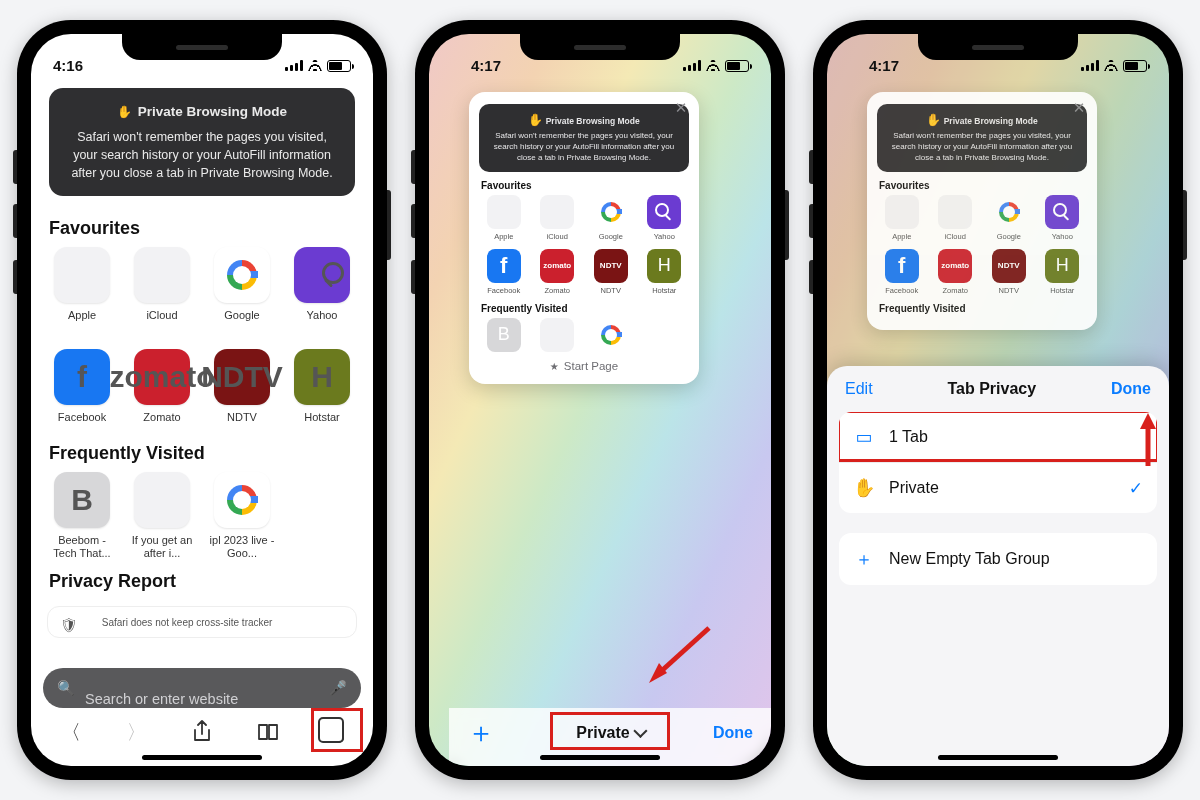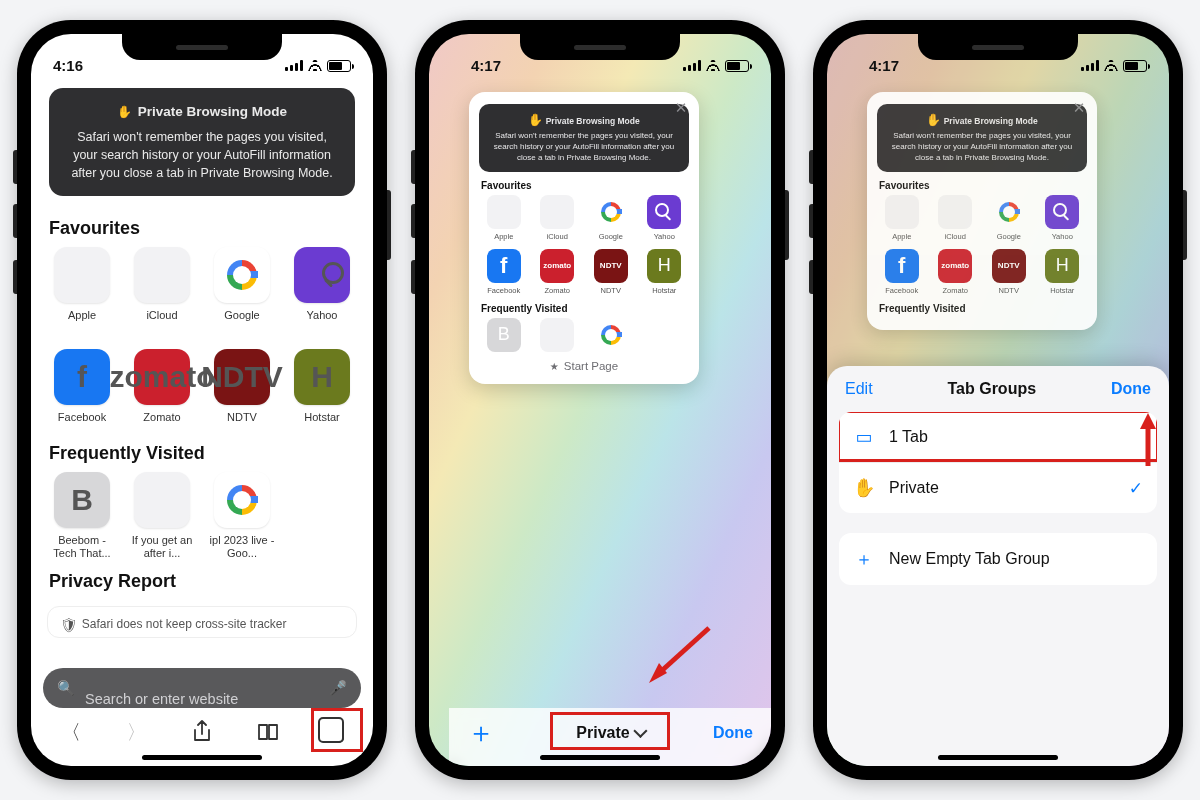--- a/index.html
+++ b/index.html
@@ -105,21 +105,21 @@
   .fav .label { max-width:72px; overflow:hidden; min-height:24px;}
   .apple-logo::before{content:"";font-family:-apple-system;font-size:34px;color:#444;}
   .tile-google { background:#fff !important; }
   .tile-yahoo  { background:#6b3bd1 !important; color:#fff; }
   .tile-fb     { background:#1877f2 !important; color:#fff; font-size:36px; font-family:Arial; font-weight:800;}
   .tile-zomato { background:#cb202d !important; color:#fff; font-size:14px; font-weight:700;}
   .tile-ndtv   { background:#7a1414 !important; color:#fff; font-size:13px; font-weight:700;}
   .tile-hotstar{ background:#6b7a1e !important; color:#fff; font-size:30px;}
   .tile-grey   { background:#d7d7d9 !important; color:#fff;}
 
-  .privacy-card { margin-top:6px; background:#fff; border:1px solid #eee; border-radius:12px; padding:10px 12px 4px; font-size:12px; color:#555; display:flex; gap:4px; align-items:flex-start;}
+  .privacy-card { margin-top:6px; background:#fff; border:1px solid #eee; border-radius:12px; padding:10px 12px 4px; font-size:10px; color:#555; display:flex; gap:24px; align-items:flex-start;}
   .shield-icon::before{content:"🛡"; font-size:14px; filter:grayscale(1);}
 
   
   .bottom-chrome { padding:8px 12px 16px; }
   .searchbar {
     height:40px; border-radius:20px; background:rgba(60,60,62,.85);
     color:#d0d0d3; display:flex; align-items:center; gap:10px; padding:0 14px;
     font-size:14.5px;
   }
   .searchbar .glyph{opacity:.8;}
@@ -526,21 +526,21 @@
               <span>Hotstar</span>
             </div>
         </div>
         <div class="mini-heading">Frequently Visited</div>
       </div>
     </div>
 
     <div class="sheet">
       <div class="sheet-header">
         <span class="link">Edit</span>
-        <span class="title">Tab Groups</span>
+        <span class="title">Tab Privacy</span>
         <span class="link" style="font-weight:600;">Done</span>
       </div>
 
       <div class="sheet-list" style="position:relative;">
         <div class="sheet-row">
           <span class="ico">▭</span>
           <span>1 Tab</span>
         </div>
         <div class="sheet-row">
           <span class="ico">✋</span>

